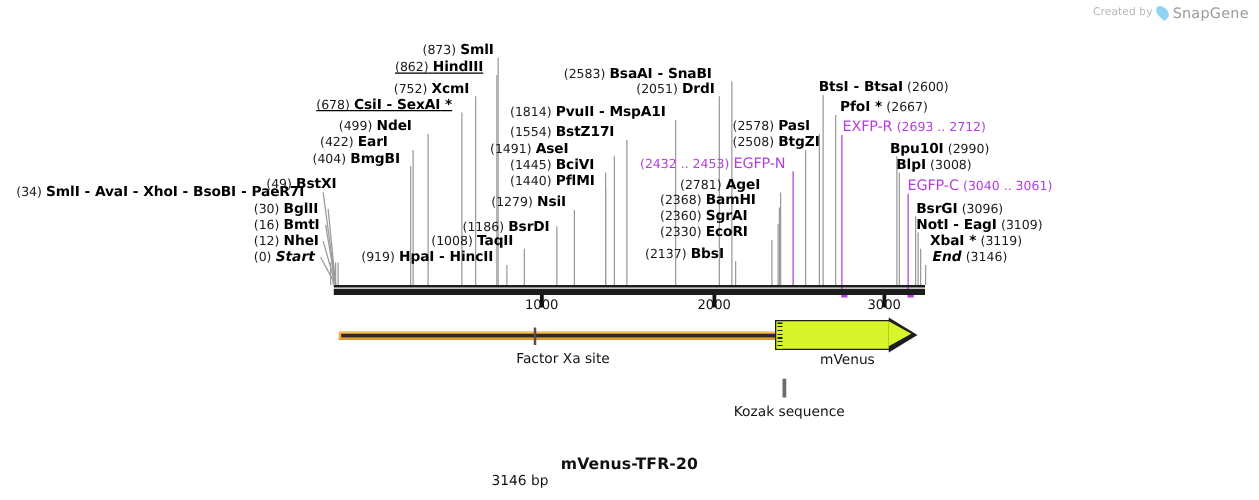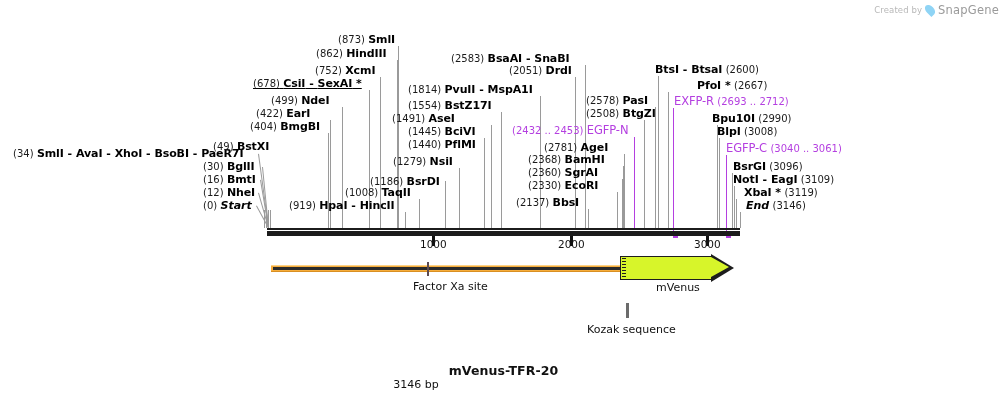--- a/index.html
+++ b/index.html
@@ -243,21 +243,21 @@
     <div class="lbl abs" style="left: 213px; top: 141px;"><span class="pos">(49)</span> <span><span class="enz">BstXI</span></span></div>
     <div class="lbl abs" style="left: 203px; top: 161px;"><span class="pos">(30)</span> <span><span class="enz">BglII</span></span></div>
     <div class="lbl abs" style="left: 203px; top: 174px;"><span class="pos">(16)</span> <span><span class="enz">BmtI</span></span></div>
     <div class="lbl abs" style="left: 203px; top: 187px;"><span class="pos">(12)</span> <span><span class="enz">NheI</span></span></div>
     <div class="lbl abs" style="left: 203px; top: 200px;"><span class="pos">(0)</span> <span><span class="ital">Start</span></span></div>
     <div class="lbl abs" style="left: 250px; top: 121px;"><span class="pos">(404)</span> <span><span class="enz">BmgBI</span></span></div>
     <div class="lbl abs" style="left: 256px; top: 108px;"><span class="pos">(422)</span> <span><span class="enz">EarI</span></span></div>
     <div class="lbl abs" style="left: 271px; top: 95px;"><span class="pos">(499)</span> <span><span class="enz">NdeI</span></span></div>
     <div class="lbl abs" style="left: 253px; top: 78px; text-decoration: underline;"><span class="pos">(678)</span> <span><span class="enz">CsiI</span><span class="dash">  -  </span><span class="enz">SexAI</span><span class="star"> *</span></span></div>
     <div class="lbl abs" style="left: 315px; top: 65px;"><span class="pos">(752)</span> <span><span class="enz">XcmI</span></span></div>
-    <div class="lbl abs" style="left: 316px; top: 48px;"><span class="pos">(862)</span> <span><span class="enz">HindIII</span></span></div>
+    <div class="lbl abs" style="left: 316px; top: 48px; text-decoration: underline;"><span class="pos">(862)</span> <span><span class="enz">HindIII</span></span></div>
     <div class="lbl abs" style="left: 338px; top: 34px;"><span class="pos">(873)</span> <span><span class="enz">SmlI</span></span></div>
     <div class="lbl abs" style="left: 289px; top: 200px;"><span class="pos">(919)</span> <span><span class="enz">HpaI</span><span class="dash">  -  </span><span class="enz">HincII</span></span></div>
     <div class="lbl abs" style="left: 345px; top: 187px;"><span class="pos">(1008)</span> <span><span class="enz">TaqII</span></span></div>
     <div class="lbl abs" style="left: 370px; top: 176px;"><span class="pos">(1186)</span> <span><span class="enz">BsrDI</span></span></div>
     <div class="lbl abs" style="left: 393px; top: 156px;"><span class="pos">(1279)</span> <span><span class="enz">NsiI</span></span></div>
     <div class="lbl abs" style="left: 408px; top: 139px;"><span class="pos">(1440)</span> <span><span class="enz">PflMI</span></span></div>
     <div class="lbl abs" style="left: 408px; top: 126px;"><span class="pos">(1445)</span> <span><span class="enz">BciVI</span></span></div>
     <div class="lbl abs" style="left: 392px; top: 113px;"><span class="pos">(1491)</span> <span><span class="enz">AseI</span></span></div>
     <div class="lbl abs" style="left: 408px; top: 100px; text-align: right;"><span class="pos">(1554)</span> <span><span class="enz">BstZ17I</span></span></div>
     <div class="lbl abs" style="left: 408px; top: 84px;"><span class="pos">(1814)</span> <span><span class="enz">PvuII</span><span class="dash">  -  </span><span class="enz">MspA1I</span></span></div>
@@ -265,21 +265,21 @@
     <div class="lbl abs" style="left: 528px; top: 180px;"><span class="pos">(2330)</span> <span><span class="enz">EcoRI</span></span></div>
     <div class="lbl abs" style="left: 528px; top: 167px;"><span class="pos">(2360)</span> <span><span class="enz">SgrAI</span></span></div>
     <div class="lbl abs" style="left: 528px; top: 154px;"><span class="pos">(2368)</span> <span><span class="enz">BamHI</span></span></div>
     <div class="lbl abs" style="left: 544px; top: 142px;"><span class="pos">(2781)</span> <span><span class="enz">AgeI</span></span></div>
     <div class="lbl abs purple" style="left: 512px; top: 125px;"><span class="pos">(2432 .. 2453)</span> <span><span class="enz">EGFP-N</span></span></div>
     <div class="lbl abs" style="left: 586px; top: 108px;"><span class="pos">(2508)</span> <span><span class="enz">BtgZI</span></span></div>
     <div class="lbl abs" style="left: 586px; top: 95px;"><span class="pos">(2578)</span> <span><span class="enz">PasI</span></span></div>
     <div class="lbl abs" style="left: 509px; top: 65px;"><span class="pos">(2051)</span> <span><span class="enz">DrdI</span></span></div>
     <div class="lbl abs" style="left: 451px; top: 53px;"><span class="pos">(2583)</span> <span><span class="enz">BsaAI</span><span class="dash">  -  </span><span class="enz">SnaBI</span></span></div>
     <div class="lbl abs" style="left: 655px; top: 64px;"><span><span class="enz">BtsI</span><span class="dash">  -  </span><span class="enz">BtsaI</span></span> <span class="pos">(2600)</span></div>
-    <div class="lbl abs" style="left: 697px; top: 80px;"><span><span class="enz">PfoI</span><span class="star"> *</span></span> <span class="pos">(2667)</span></div>
+    <div class="lbl abs" style="left: 672px; top: 80px;"><span><span class="enz">PfoI</span><span class="star"> *</span></span> <span class="pos">(2667)</span></div>
     <div class="lbl abs purple" style="left: 674px; top: 96px;"><span><span class="enz">EXFP-R</span></span> <span class="pos">(2693 .. 2712)</span></div>
     <div class="lbl abs" style="left: 712px; top: 113px;"><span><span class="enz">Bpu10I</span></span> <span class="pos">(2990)</span></div>
     <div class="lbl abs" style="left: 717px; top: 126px;"><span><span class="enz">BlpI</span></span> <span class="pos">(3008)</span></div>
     <div class="lbl abs purple" style="left: 726px; top: 143px;"><span><span class="enz">EGFP-C</span></span> <span class="pos">(3040 .. 3061)</span></div>
     <div class="lbl abs" style="left: 733px; top: 161px;"><span><span class="enz">BsrGI</span></span> <span class="pos">(3096)</span></div>
     <div class="lbl abs" style="left: 733px; top: 174px;"><span><span class="enz">NotI</span><span class="dash">  -  </span><span class="enz">EagI</span></span> <span class="pos">(3109)</span></div>
     <div class="lbl abs" style="left: 744px; top: 187px;"><span><span class="enz">XbaI</span><span class="star"> *</span></span> <span class="pos">(3119)</span></div>
     <div class="lbl abs" style="left: 746px; top: 200px;"><span><span class="ital">End</span></span> <span class="pos">(3146)</span></div>
   </div>
 

